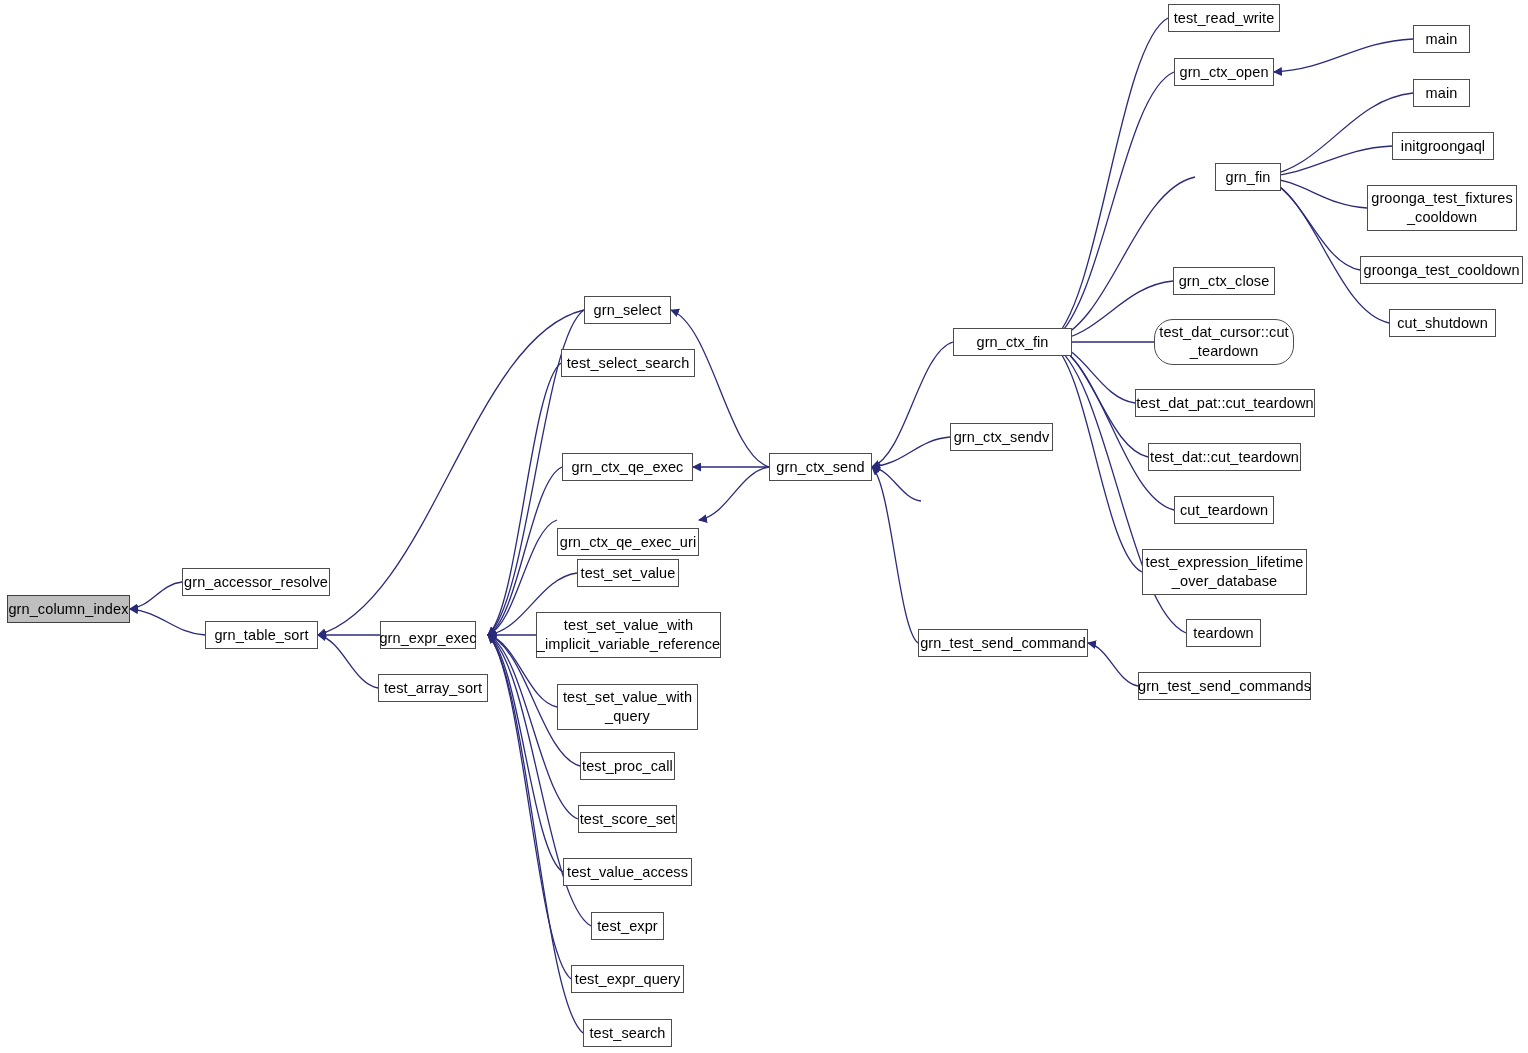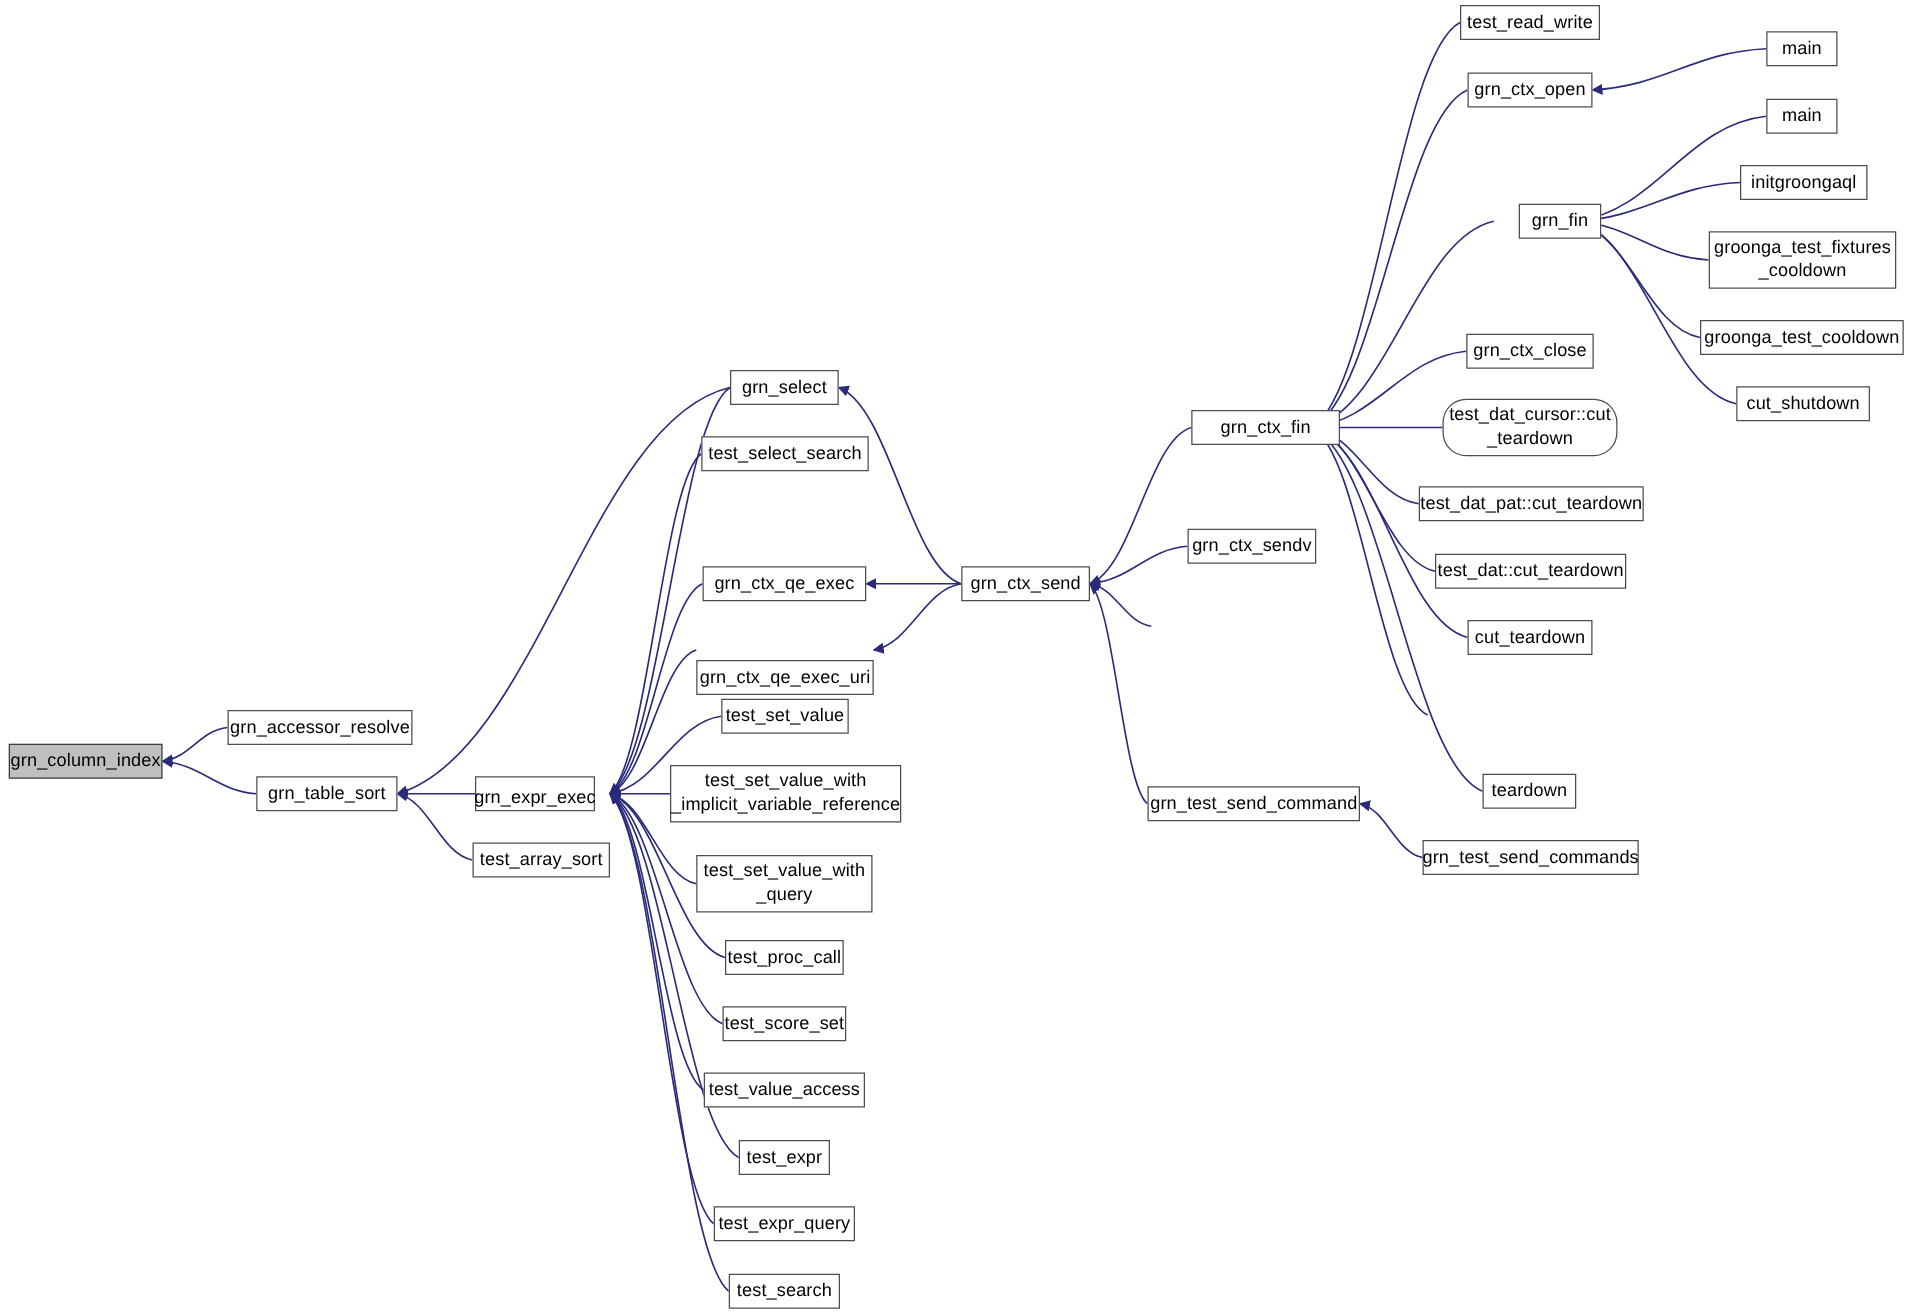--- a/index.html
+++ b/index.html
@@ -112,14 +112,16 @@
     <div class="node" style="left: 1367px; top: 185px; width: 150px; height: 46px;"><span class="lbl">groonga_test_fixtures
 _cooldown</span></div>
     <div class="node" style="left: 1360px; top: 256px; width: 163px; height: 28px;"><span class="lbl">groonga_test_cooldown</span></div>
     <div class="node" style="left: 1389px; top: 309px; width: 107px; height: 28px;"><span class="lbl">cut_shutdown</span></div>
     <div class="node" style="left: 1173px; top: 267px; width: 102px; height: 28px;"><span class="lbl">grn_ctx_close</span></div>
     <div class="node" style="left: 1154px; top: 319px; width: 140px; height: 46px; border-radius: 19px;"><span class="lbl">test_dat_cursor::cut
 _teardown</span></div>
     <div class="node" style="left: 1135px; top: 389px; width: 180px; height: 28px;"><span class="lbl">test_dat_pat::cut_teardown</span></div>
     <div class="node" style="left: 1148px; top: 443px; width: 153px; height: 28px;"><span class="lbl">test_dat::cut_teardown</span></div>
     <div class="node" style="left: 1174px; top: 496px; width: 100px; height: 28px;"><span class="lbl">cut_teardown</span></div>
+    <div class="node" style="left: 1142px; top: 549px; width: 165px; height: 46px;"><span class="lbl">test_expression_lifetime
+_over_database</span></div>
     <div class="node" style="left: 1186px; top: 619px; width: 75px; height: 28px;"><span class="lbl">teardown</span></div>
   </div>
 
 </body></html>

